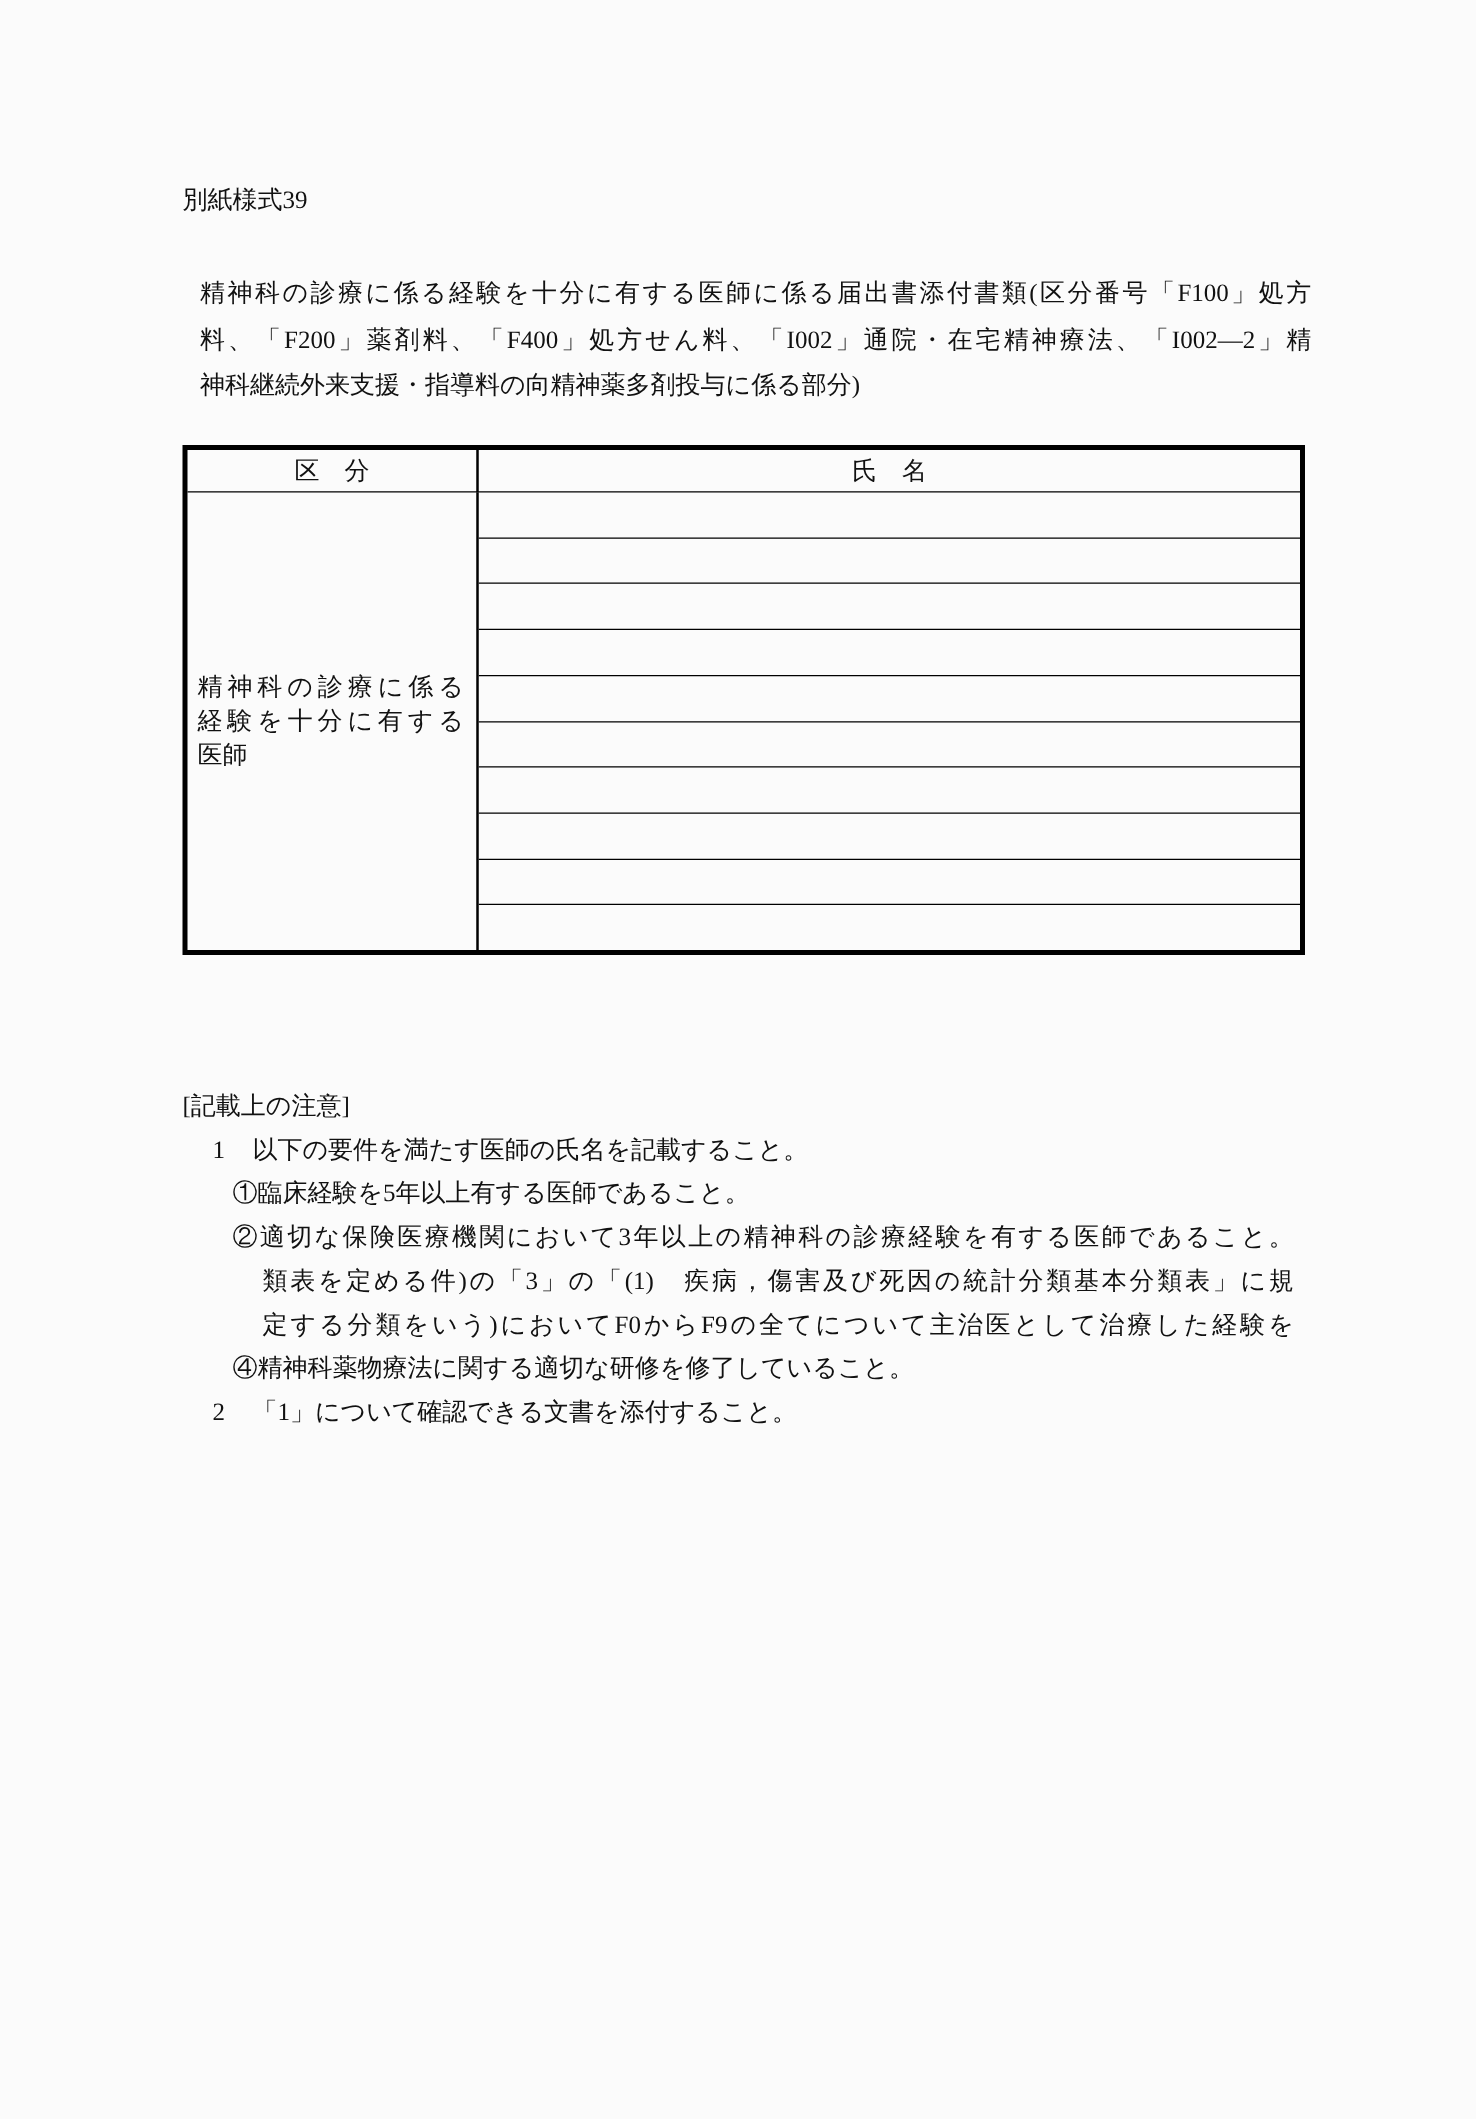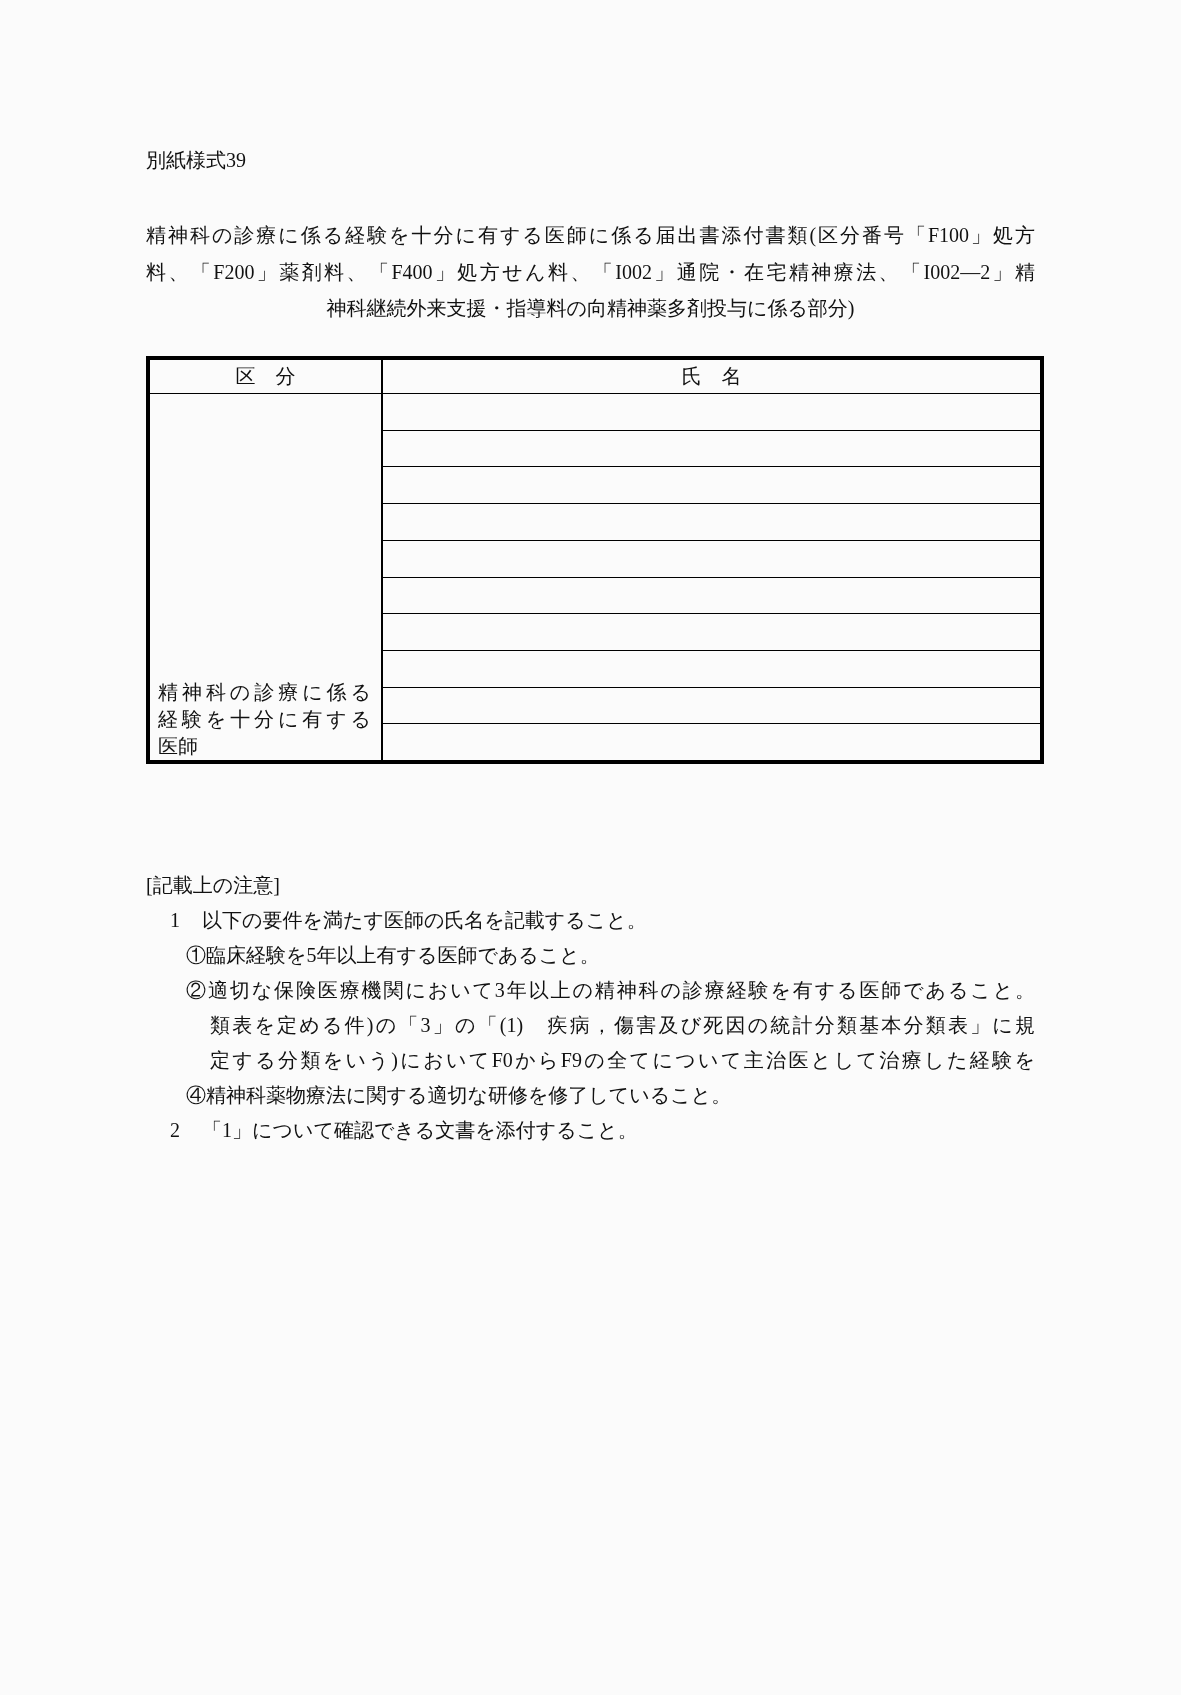--- a/index.html
+++ b/index.html
@@ -9,32 +9,32 @@
     color:#111;
     font-family:"Liberation Serif","DejaVu Serif",serif;
     font-size:20px;
     position:relative;
     overflow:hidden;
   }
   .page{position:absolute;inset:0}
 
   .form-number{position:absolute;left:146px;top:146px;line-height:28px}
 
-  .intro{position:absolute;left:146px;top:217px;width:889px;line-height:36.5px}
+  .intro{position:absolute;left:160px;top:217px;width:889px;line-height:36.5px}
   .justify{text-align:justify;text-align-last:justify}
-  .center{text-align:center}
+  .center{text-align:left}
 
   .doctor-table{
     position:absolute;left:146px;top:356px;width:898px;height:408px;
     box-sizing:border-box;border:4px solid #000;
     display:grid;grid-template-columns:233px 1fr;grid-template-rows:34px 1fr;
   }
   .th{border-bottom:1px solid #000;display:flex;align-items:center;justify-content:center}
   .th.cat{border-right:2px solid #000}
-  .cat-cell{border-right:2px solid #000;display:flex;align-items:flex-end;padding:0 10px 0 8px;box-sizing:border-box}
+  .cat-cell{border-right:2px solid #000;display:flex;align-items:center;padding:0 10px 0 8px;box-sizing:border-box}
   .cat-lines{width:100%}
   .cat-line{line-height:27px}
   .name-cell{display:flex;flex-direction:column}
   .name-row{flex:1 1 0;border-bottom:1.5px solid #000}
   .name-row:last-child{border-bottom:none}
 
   .notes{position:absolute;left:146px;top:868px;width:889px;line-height:35px}
   .note-line{min-height:35px}
   .num-line{padding-left:24px}
   .num{display:inline-block;width:32px}

